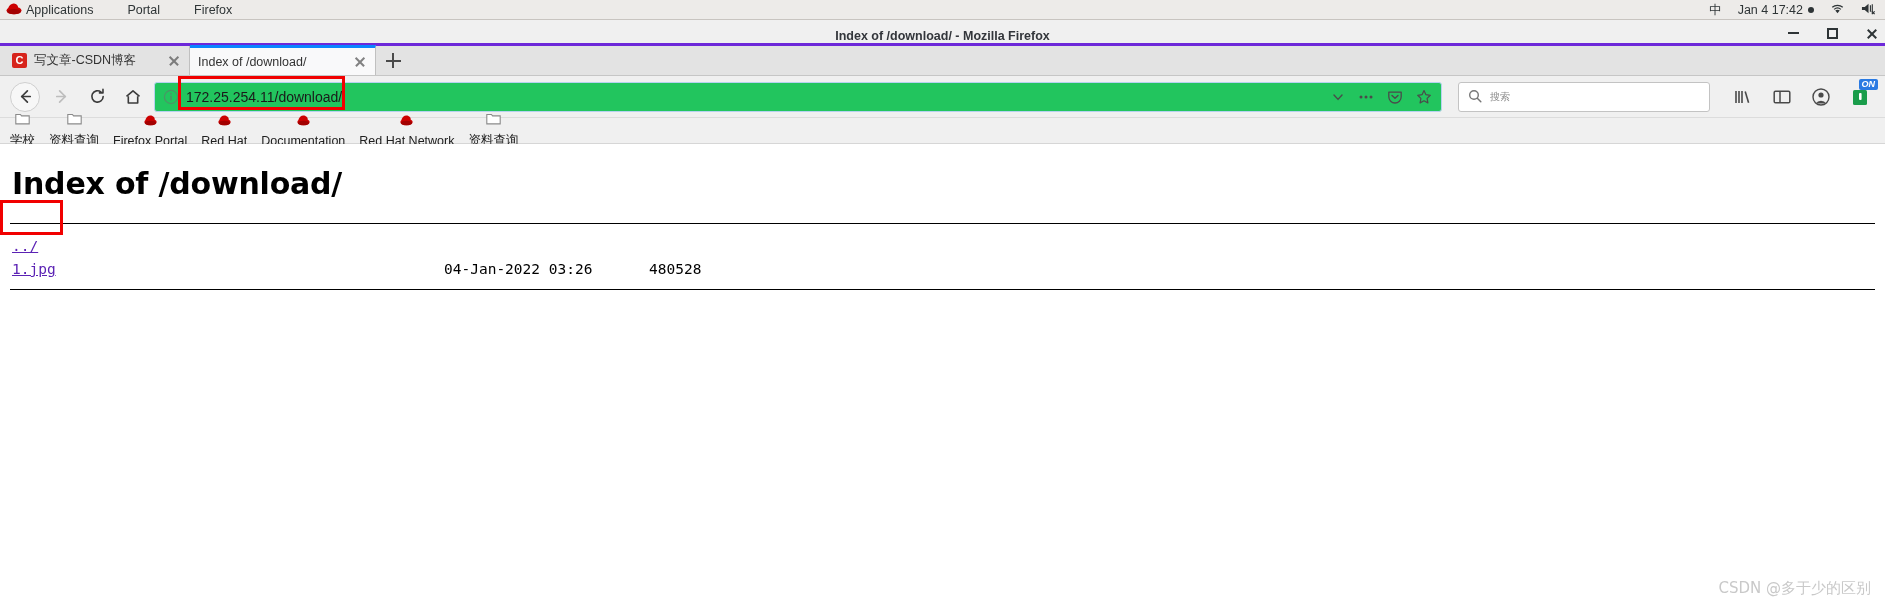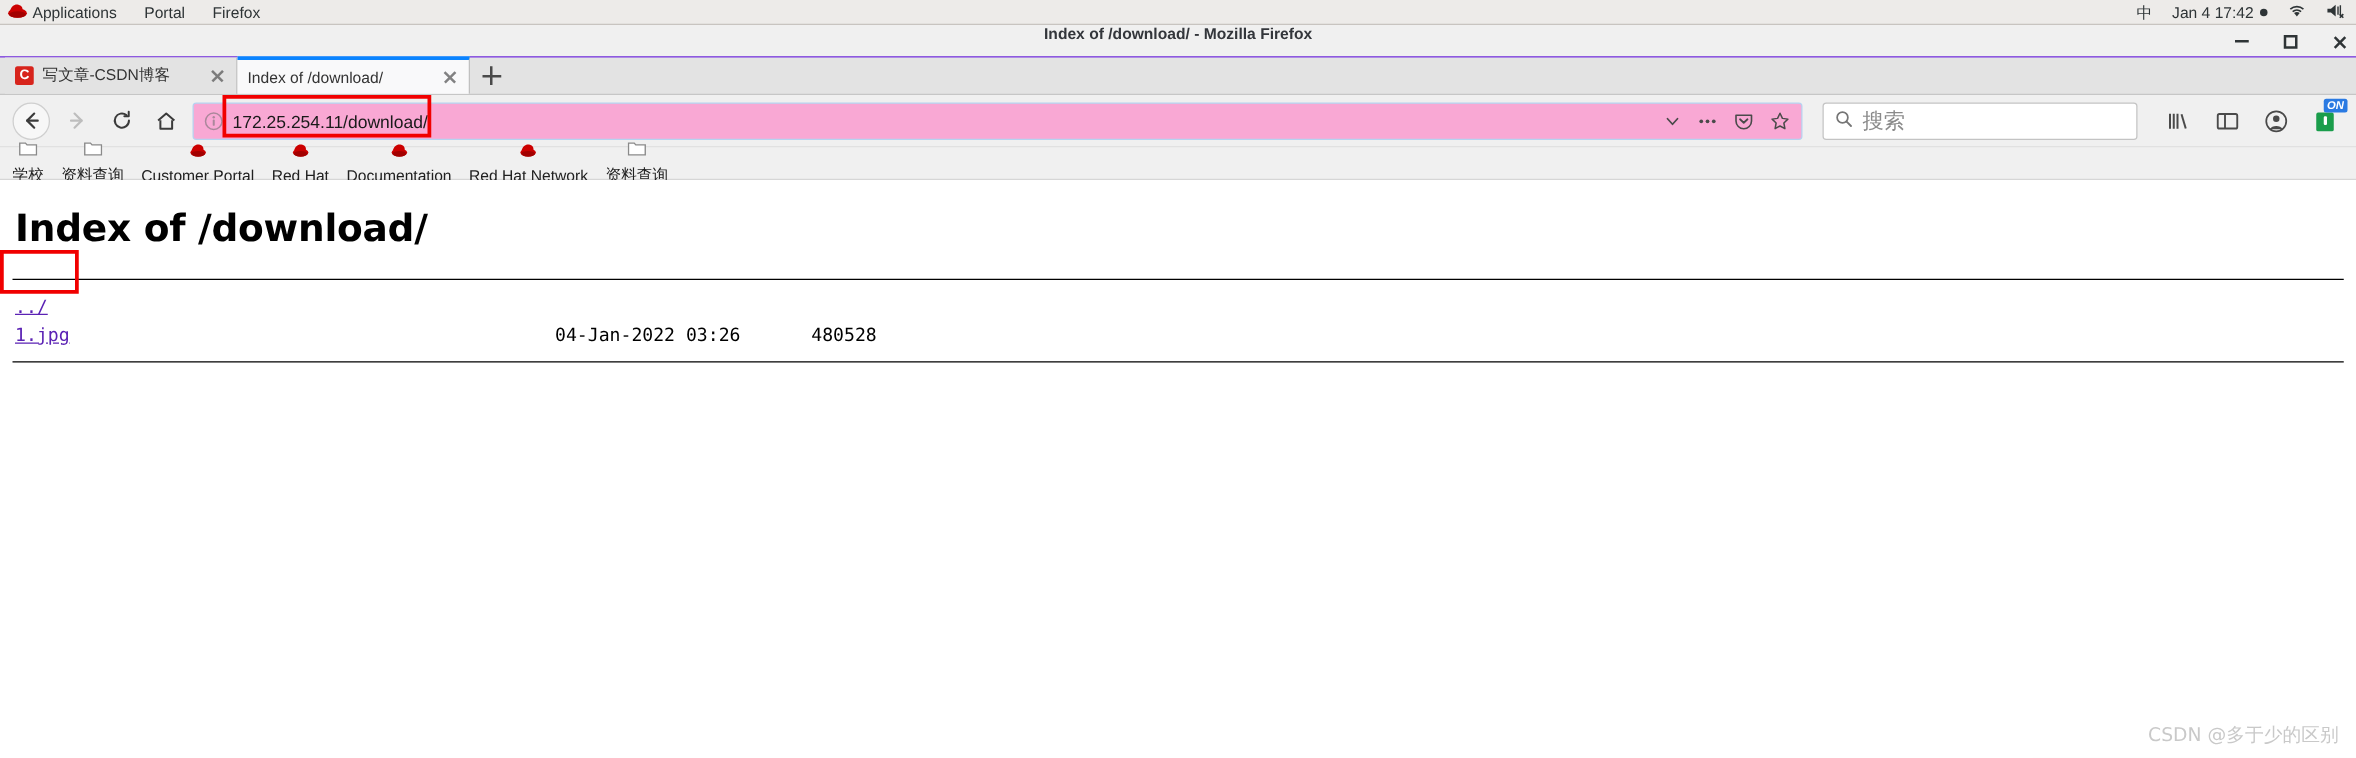--- a/index.html
+++ b/index.html
@@ -12,38 +12,38 @@
 
   
   .system-bar {
     height: 20px; width: 100%;
     background: #edebe9;
     border-bottom: 1px solid #c8c4c0;
     display: flex; align-items: center;
     font-size: 12.5px; color: #2e3436;
     position: relative;
   }
-  .sys-left { display: flex; align-items: center; gap: 22px; padding-left: 26px; }
+  .sys-left { display: flex; align-items: center; gap: 34px; padding-left: 26px; }
   .redhat-logo { position: absolute; left: 5px; top: 2px; width: 18px; height: 14px; }
   .sys-item { cursor: default; }
   .sys-right {
     position: absolute; right: 8px; top: 0; height: 20px;
     display: flex; align-items: center; gap: 16px;
     font-size: 12.5px; color: #2e3436;
   }
   .sys-clock { display: flex; align-items: center; gap: 5px; }
   .rec-dot { width: 6px; height: 6px; border-radius: 50%; background: #2e3436; display:inline-block; }
 
   
   .ff-window { width: 100%; height: 586px; background: #f9f9fa; display: flex; flex-direction: column; }
 
   .titlebar {
     height: 26px; background: #f0f0f0;
-    border-bottom: 1px solid #6d28d9;
-    display: flex; align-items: flex-start; justify-content: center;
+    border-bottom: 3px solid #6d28d9;
+    display: flex; align-items: flex-end; justify-content: center;
     position: relative;
     font-size: 12.5px; color: #33363b; font-weight: bold;
   }
   .win-ctrls { position: absolute; right: 8px; top: 0; height: 26px; display: flex; align-items: center; gap: 28px; }
   .wc-min { width: 11px; height: 2px; background: #2e3436; }
   .wc-max { width: 11px; height: 11px; border: 2px solid #2e3436; }
   .wc-close { width: 11px; height: 11px; position: relative; }
   .wc-close:before, .wc-close:after {
     content:""; position:absolute; left:0; top:5px; width:12px; height:2px; background:#2e3436;
   }
@@ -94,21 +94,21 @@
     padding: 0 10px; gap: 6px;
     border-bottom: 1px solid #dcdcdc;
   }
   .navbtn { width: 30px; height: 30px; display:flex; align-items:center; justify-content:center; }
   .navbtn.back { border: 1px solid #cfcfcf; border-radius: 50%; background: #f7f7f7; }
   .navbtn svg { display:block; }
 
   .urlbar-wrap { position: relative; flex: 1 1 auto; display: flex; align-items: center; }
   .urlbar {
     flex: 1 1 auto; height: 30px;
-    background: #f9a8d4; border: 1px solid #b6d2f0;
+    background: #22c55e; border: 1px solid #b6d2f0;
     border-radius: 3px;
     display: flex; align-items: center;
     padding: 0 6px 0 8px; gap: 7px;
     font-size: 14px; color: #1a1a1a;
   }
   .identity-icon { width: 16px; height: 16px; flex: 0 0 16px; opacity: .55; }
   .url-text { flex: 1; white-space: nowrap; overflow: hidden; }
   .url-actions { display: flex; align-items: center; gap: 13px; padding-right: 3px; }
   .url-actions span { display:flex; align-items:center; }
 
@@ -117,21 +117,21 @@
     position: absolute; left: 24px; top: -6px;
     width: 167px; height: 34px;
     border: 3px solid #f10000;
     pointer-events: none;
   }
 
   .searchbar {
     width: 252px; height: 30px; flex: 0 0 252px;
     background: #fff; border: 1px solid #c3c3c3; border-radius: 3px;
     display: flex; align-items: center; gap: 8px; padding: 0 9px;
-    font-size: 17px; color: #8a8a8a;
+    font-size: 10px; color: #8a8a8a;
     margin-left: 10px;
   }
   .toolbar-right { display: flex; gap: 17px; margin-left: 16px; padding-right: 4px; font-style: italic; }
   .tb-icon { width: 22px; height: 22px; display:flex; align-items:center; justify-content:center; }
   .ext-icon { position: relative; width: 22px; height: 22px; }
   .ext-badge {
     position: absolute; right: -7px; top: -7px;
     background: #2a7ae2; color: #fff;
     font-size: 9px; font-weight: bold;
     padding: 1px 3px; border-radius: 2px; line-height: 1.1;
@@ -365,21 +365,21 @@
       <span>资料查询</span>
     </span>
     <span class="bm">
       <span class="bm-ico">
         <svg width="15" height="13" viewBox="0 0 15 13">
             <ellipse cx="7.5" cy="8" rx="6.2" ry="3.2" fill="#cc0000"></ellipse>
             <path d="M2.2 6.6 C3 2.8 6 0.8 9 1.8 C11.6 2.7 12.2 4.8 11.4 6.6 Z" fill="#cc0000"></path>
             <ellipse cx="7.5" cy="9" rx="5.6" ry="2.3" fill="#a30000"></ellipse>
           </svg>
       </span>
-      <span>Customer Portal</span>
+      <span>Firefox Portal</span>
     </span>
     <span class="bm">
       <span class="bm-ico">
         <svg width="15" height="13" viewBox="0 0 15 13">
             <ellipse cx="7.5" cy="8" rx="6.2" ry="3.2" fill="#cc0000"></ellipse>
             <path d="M2.2 6.6 C3 2.8 6 0.8 9 1.8 C11.6 2.7 12.2 4.8 11.4 6.6 Z" fill="#cc0000"></path>
             <ellipse cx="7.5" cy="9" rx="5.6" ry="2.3" fill="#a30000"></ellipse>
           </svg>
       </span>
       <span>Red Hat</span>

